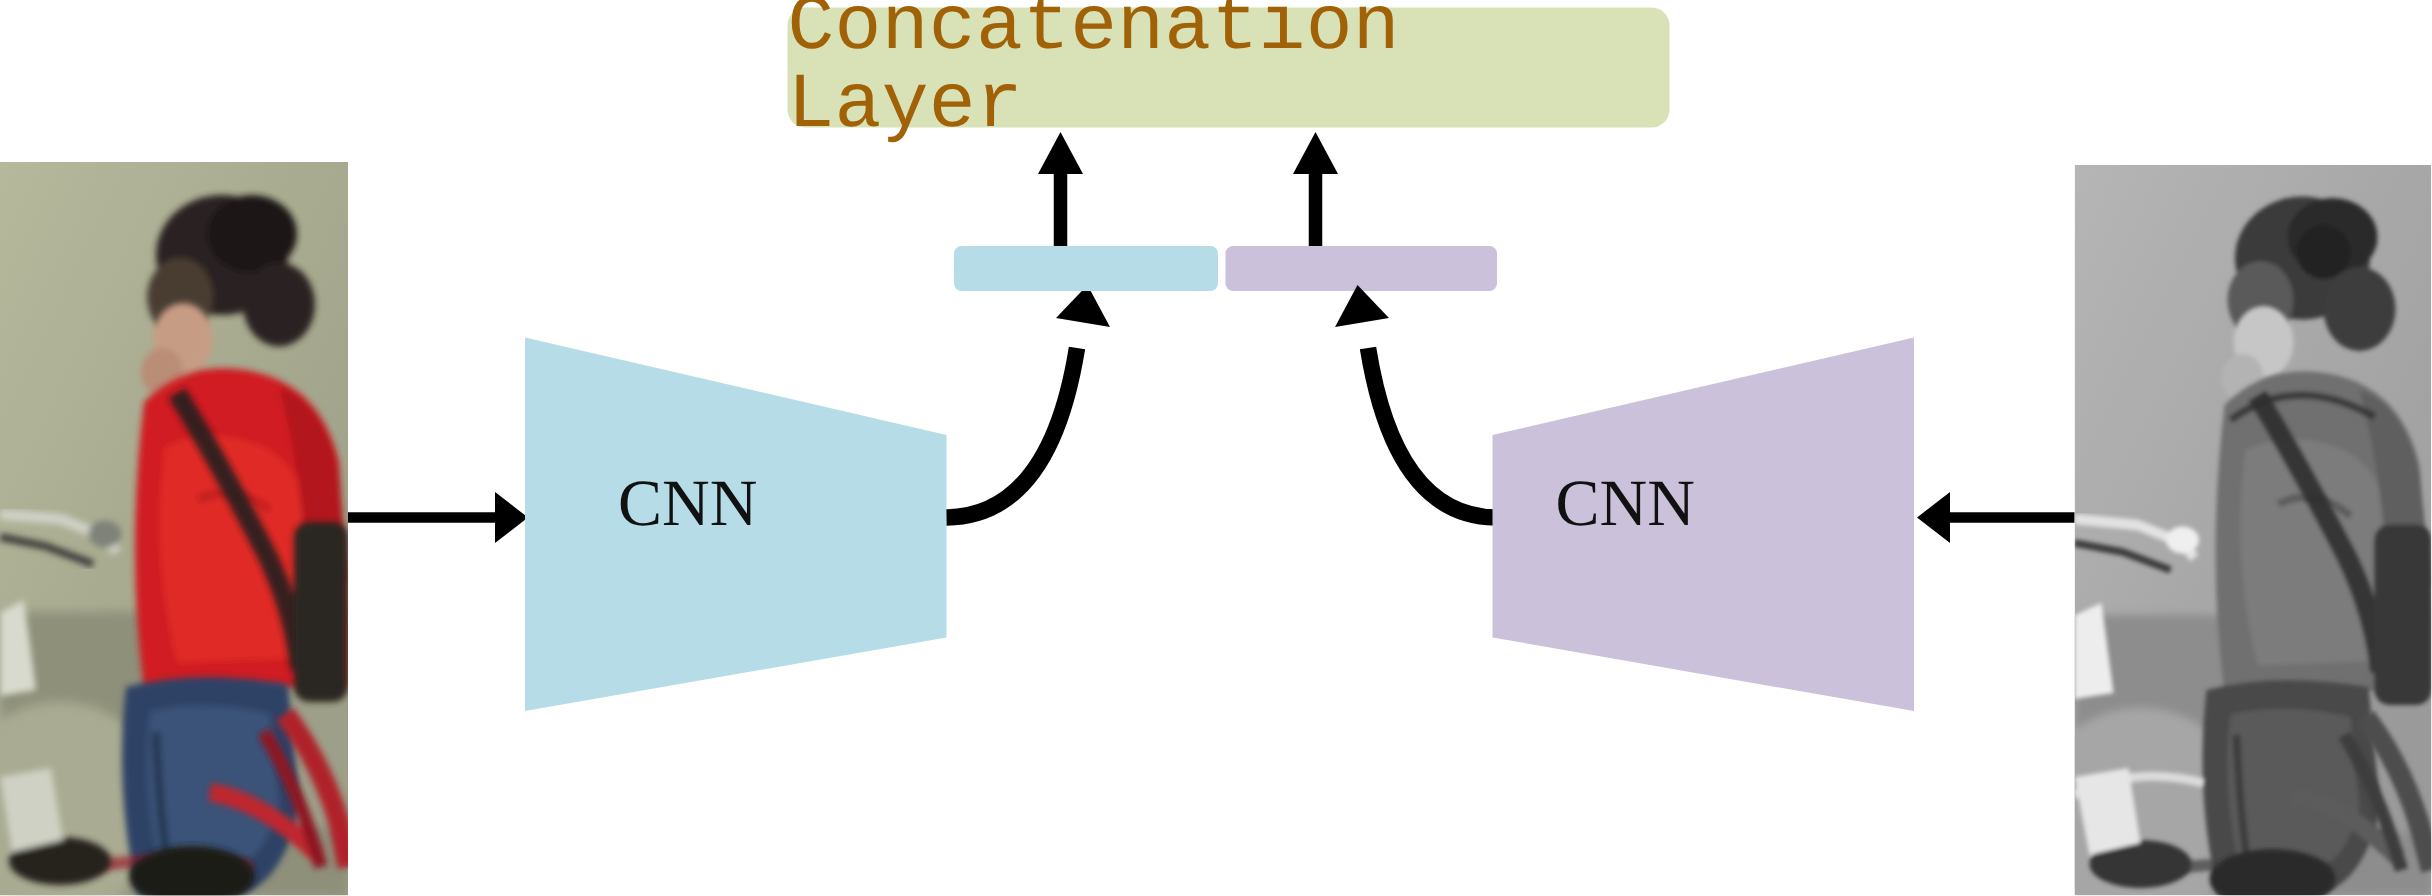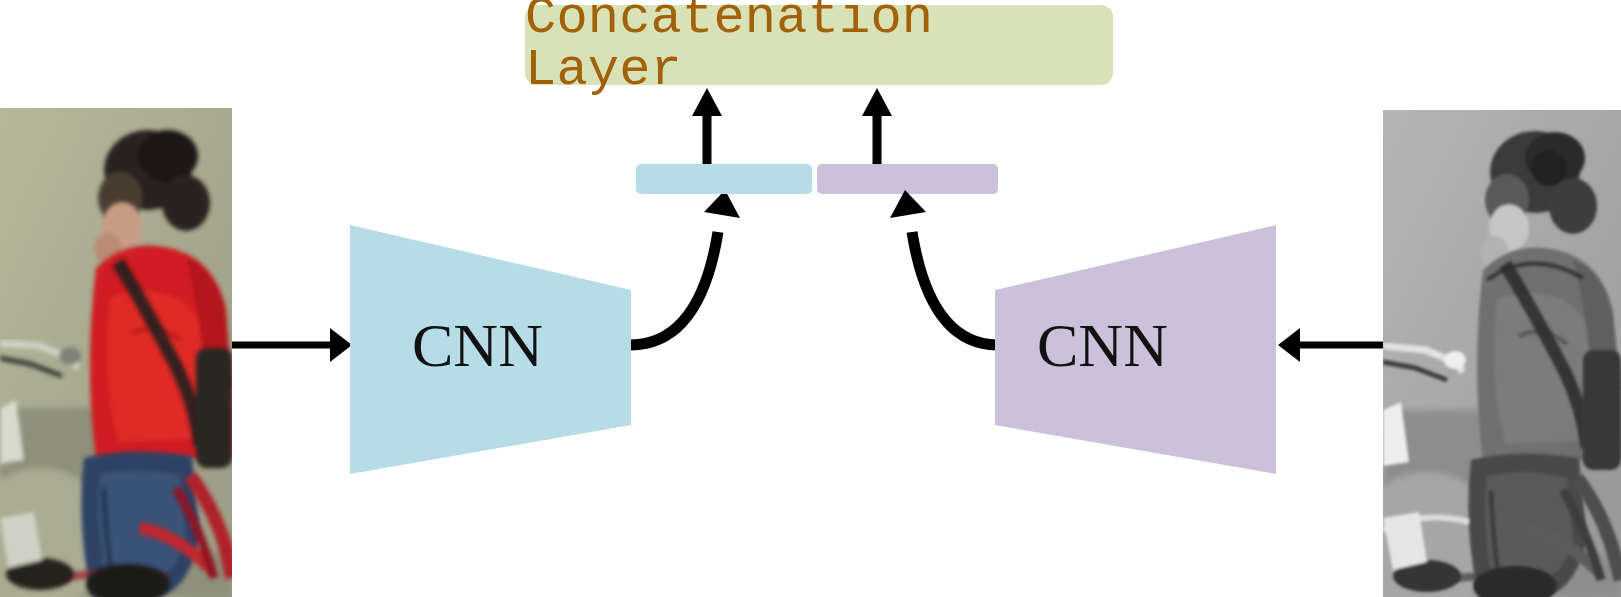--- a/index.html
+++ b/index.html
@@ -26,21 +26,21 @@
   
   .fbar{position:absolute;top:164px;height:30px;border-radius:5px;}
   .fbar.blue{left:636px;width:176px;background:#b6dce8;}
   .fbar.purple{left:817px;width:181px;background:#cbc1da;}
 
   
   .trap{position:absolute;}
   .trap svg{display:block;overflow:visible;}
   .trap .cnn-label{
     position:absolute;font-family:"Liberation Serif",serif;
-    font-size:62px;color:#111;line-height:1;
+    font-size:44px;color:#111;line-height:1;
   }
 
   
   .arrows{position:absolute;left:0;top:0;width:1621px;height:597px;}
 </style>
 </head>
 <body>
 
 <div class="stage">
 

